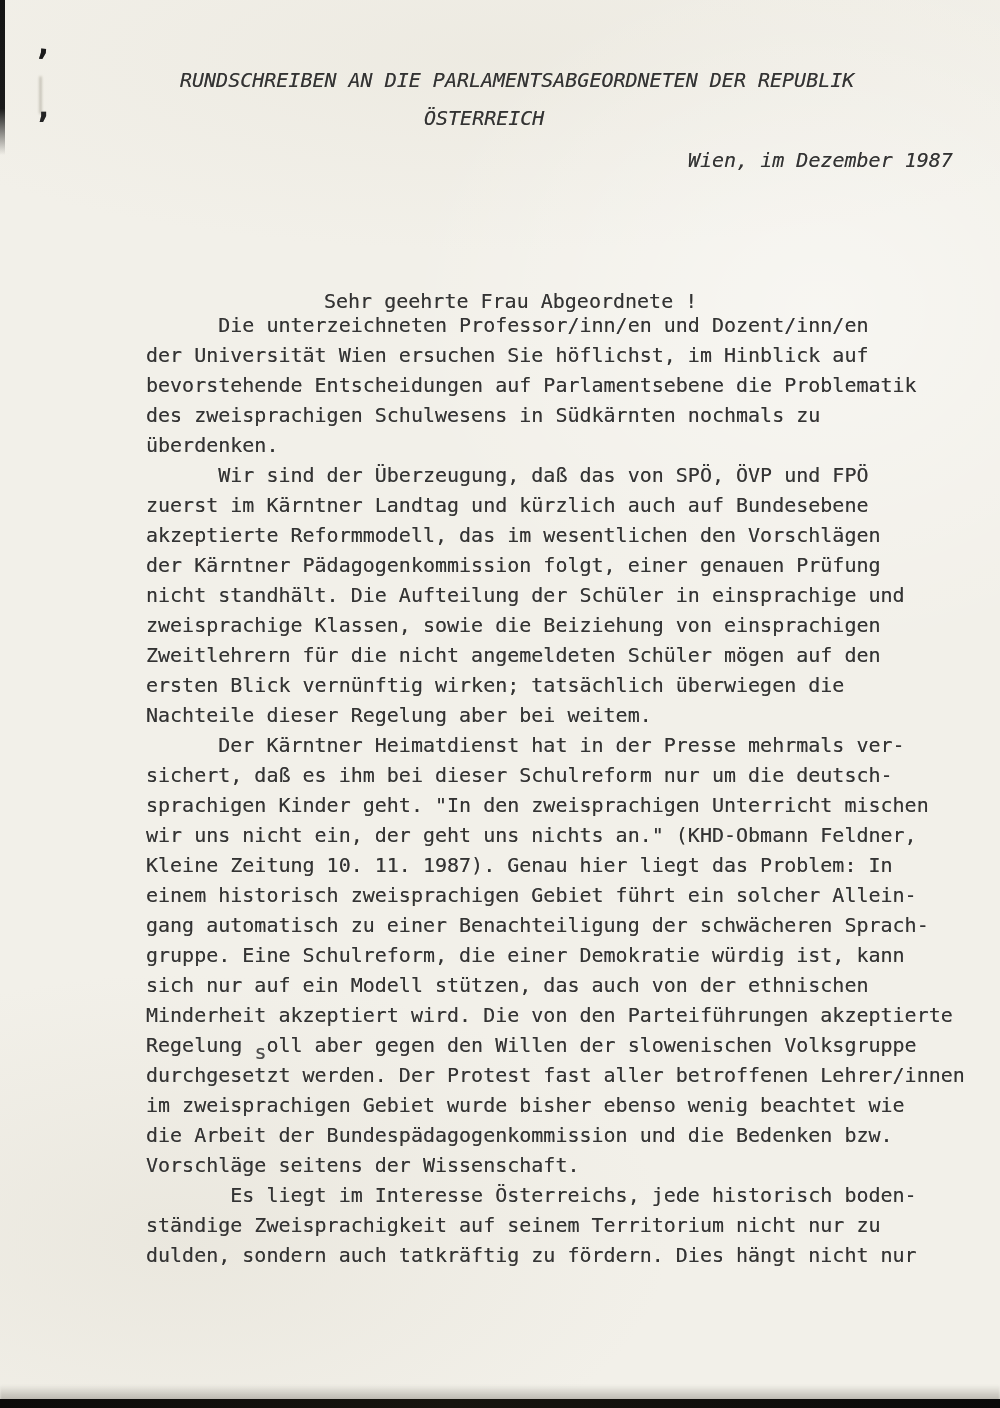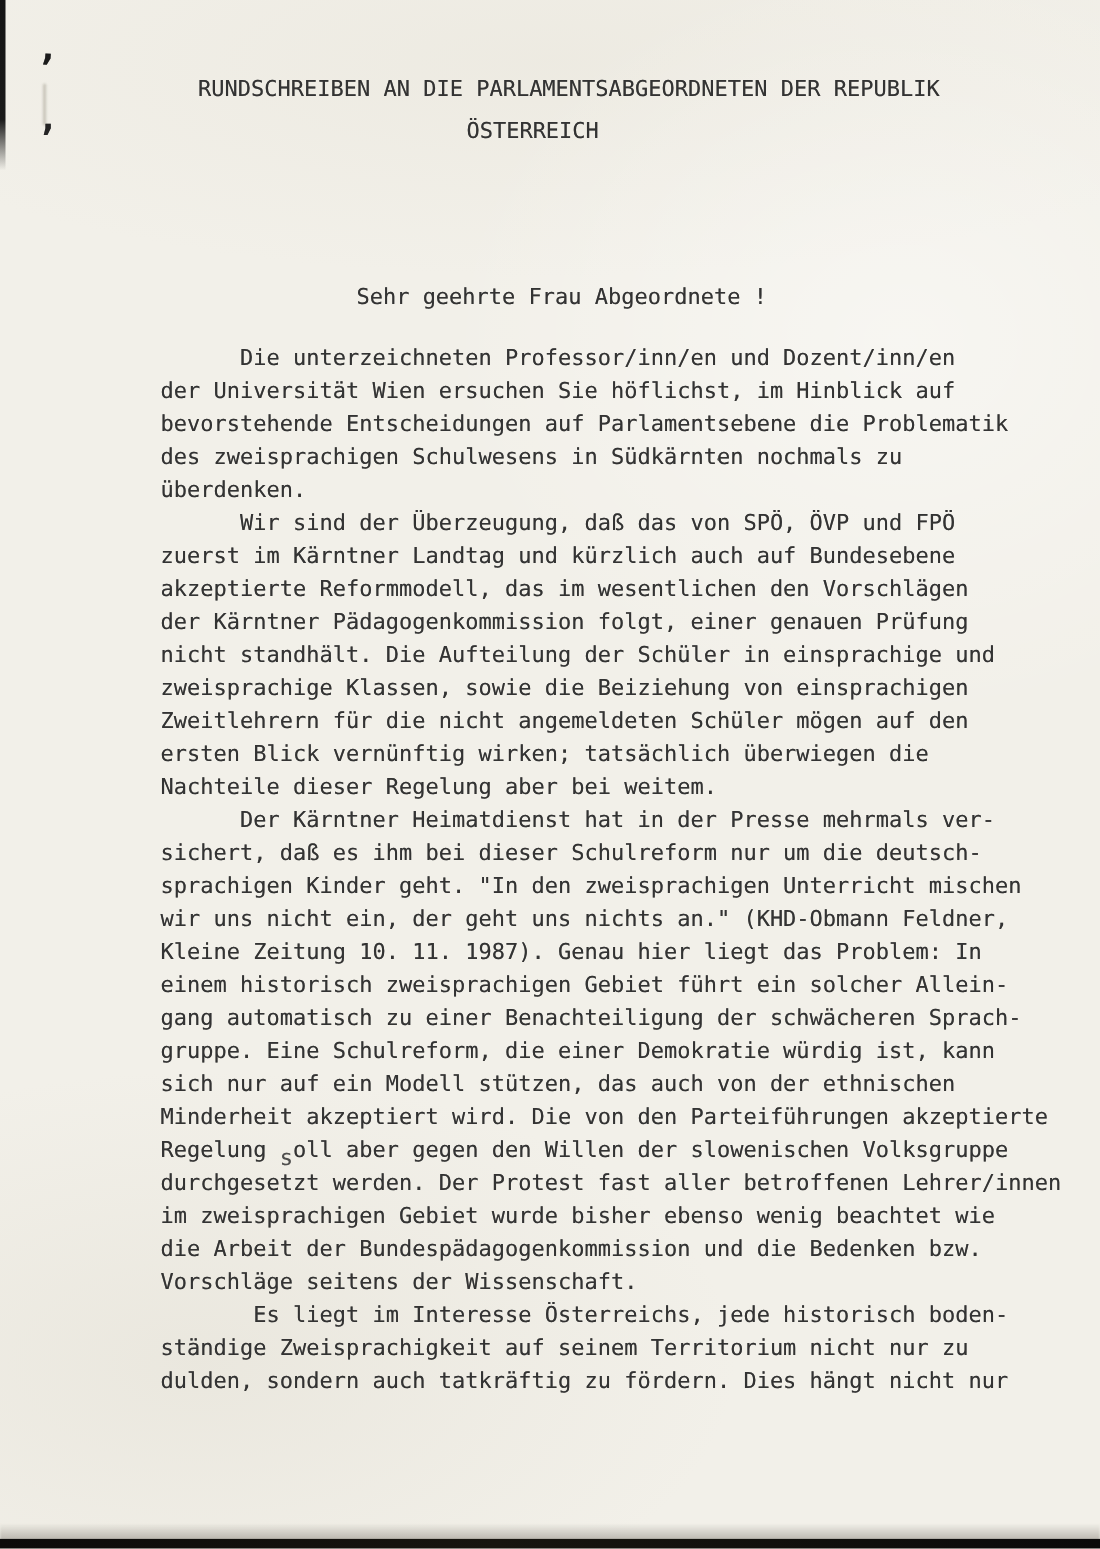--- a/index.html
+++ b/index.html
@@ -14,25 +14,25 @@
     overflow: hidden;
     background:
       radial-gradient(ellipse 700px 380px at 18% 88%, rgba(214,209,194,0.28), rgba(214,209,194,0) 70%),
       radial-gradient(ellipse 600px 500px at 82% 22%, rgba(255,255,255,0.40), rgba(255,255,255,0) 70%),
       radial-gradient(ellipse 900px 260px at 50% 4%, rgba(228,224,212,0.35), rgba(228,224,212,0) 75%),
       #f2f0e9;
     color: #333;
     font-size: 20px;
     text-shadow: 0 0 0.5px rgba(45,45,45,0.55);
   }
-  .tline { position: absolute; white-space: pre; }
+  .tline { position: absolute; white-space: pre; font-style: italic; }
   .heading-1 { top: 68px;  left: 180px; }
   .heading-2 { top: 106px; left: 424px; }
   .dateline  { top: 148px; left: 688px; }
-  .salutation { position: absolute; top: 194px; left: 324px; line-height: 30px; white-space: pre; }
+  .salutation { position: absolute; top: 226px; left: 324px; line-height: 30px; white-space: pre; }
   .body-text  { position: absolute; top: 310px; left: 146px; line-height: 30px; white-space: pre; }
   .dropped-char { position: relative; top: 7px; opacity: 0.85; }
 
   
   .edge-left {
     position: absolute; left: 0; top: 0; width: 5px; height: 155px;
     background: linear-gradient(to bottom, #141414 0%, #1a1a1a 70%, rgba(26,26,26,0) 100%);
   }
   .mark-apostrophe {
     position: absolute; left: 32px; top: 46px;
@@ -68,20 +68,21 @@
 
   <div class="edge-left"></div>
   <div class="mark-apostrophe">’</div>
   <div class="streak"></div>
   <div class="mark-comma">,</div>
   <div class="speck"></div>
 
   <div class="tline heading-1">RUNDSCHREIBEN AN DIE PARLAMENTSABGEORDNETEN DER REPUBLIK</div>
   <div class="tline heading-2">ÖSTERREICH</div>
 
+  <div class="tline dateline">Wien, im Dezember 1987</div>
 
   <div class="salutation">
     <div>Sehr geehrte Frau Abgeordnete !</div>
   </div>
 
   <div class="body-text" id="body-text"><div>      Die unterzeichneten Professor/inn/en und Dozent/inn/en</div><div>der Universität Wien ersuchen Sie höflichst, im Hinblick auf</div><div>bevorstehende Entscheidungen auf Parlamentsebene die Problematik</div><div>des zweisprachigen Schulwesens in Südkärnten nochmals zu</div><div>überdenken.</div><div>      Wir sind der Überzeugung, daß das von SPÖ, ÖVP und FPÖ</div><div>zuerst im Kärntner Landtag und kürzlich auch auf Bundesebene</div><div>akzeptierte Reformmodell, das im wesentlichen den Vorschlägen</div><div>der Kärntner Pädagogenkommission folgt, einer genauen Prüfung</div><div>nicht standhält. Die Aufteilung der Schüler in einsprachige und</div><div>zweisprachige Klassen, sowie die Beiziehung von einsprachigen</div><div>Zweitlehrern für die nicht angemeldeten Schüler mögen auf den</div><div>ersten Blick vernünftig wirken; tatsächlich überwiegen die</div><div>Nachteile dieser Regelung aber bei weitem.</div><div>      Der Kärntner Heimatdienst hat in der Presse mehrmals ver-</div><div>sichert, daß es ihm bei dieser Schulreform nur um die deutsch-</div><div>sprachigen Kinder geht. "In den zweisprachigen Unterricht mischen</div><div>wir uns nicht ein, der geht uns nichts an." (KHD-Obmann Feldner,</div><div>Kleine Zeitung 10. 11. 1987). Genau hier liegt das Problem: In</div><div>einem historisch zweisprachigen Gebiet führt ein solcher Allein-</div><div>gang automatisch zu einer Benachteiligung der schwächeren Sprach-</div><div>gruppe. Eine Schulreform, die einer Demokratie würdig ist, kann</div><div>sich nur auf ein Modell stützen, das auch von der ethnischen</div><div>Minderheit akzeptiert wird. Die von den Parteiführungen akzeptierte</div><div><span>Regelung </span><span class="dropped-char">s</span><span>oll aber gegen den Willen der slowenischen Volksgruppe</span></div><div>durchgesetzt werden. Der Protest fast aller betroffenen Lehrer/innen</div><div>im zweisprachigen Gebiet wurde bisher ebenso wenig beachtet wie</div><div>die Arbeit der Bundespädagogenkommission und die Bedenken bzw.</div><div>Vorschläge seitens der Wissenschaft.</div><div>       Es liegt im Interesse Österreichs, jede historisch boden-</div><div>ständige Zweisprachigkeit auf seinem Territorium nicht nur zu</div><div>dulden, sondern auch tatkräftig zu fördern. Dies hängt nicht nur</div></div>
 
   <div class="bottom-smear"></div>
   <div class="bottom-bar"></div>
 

